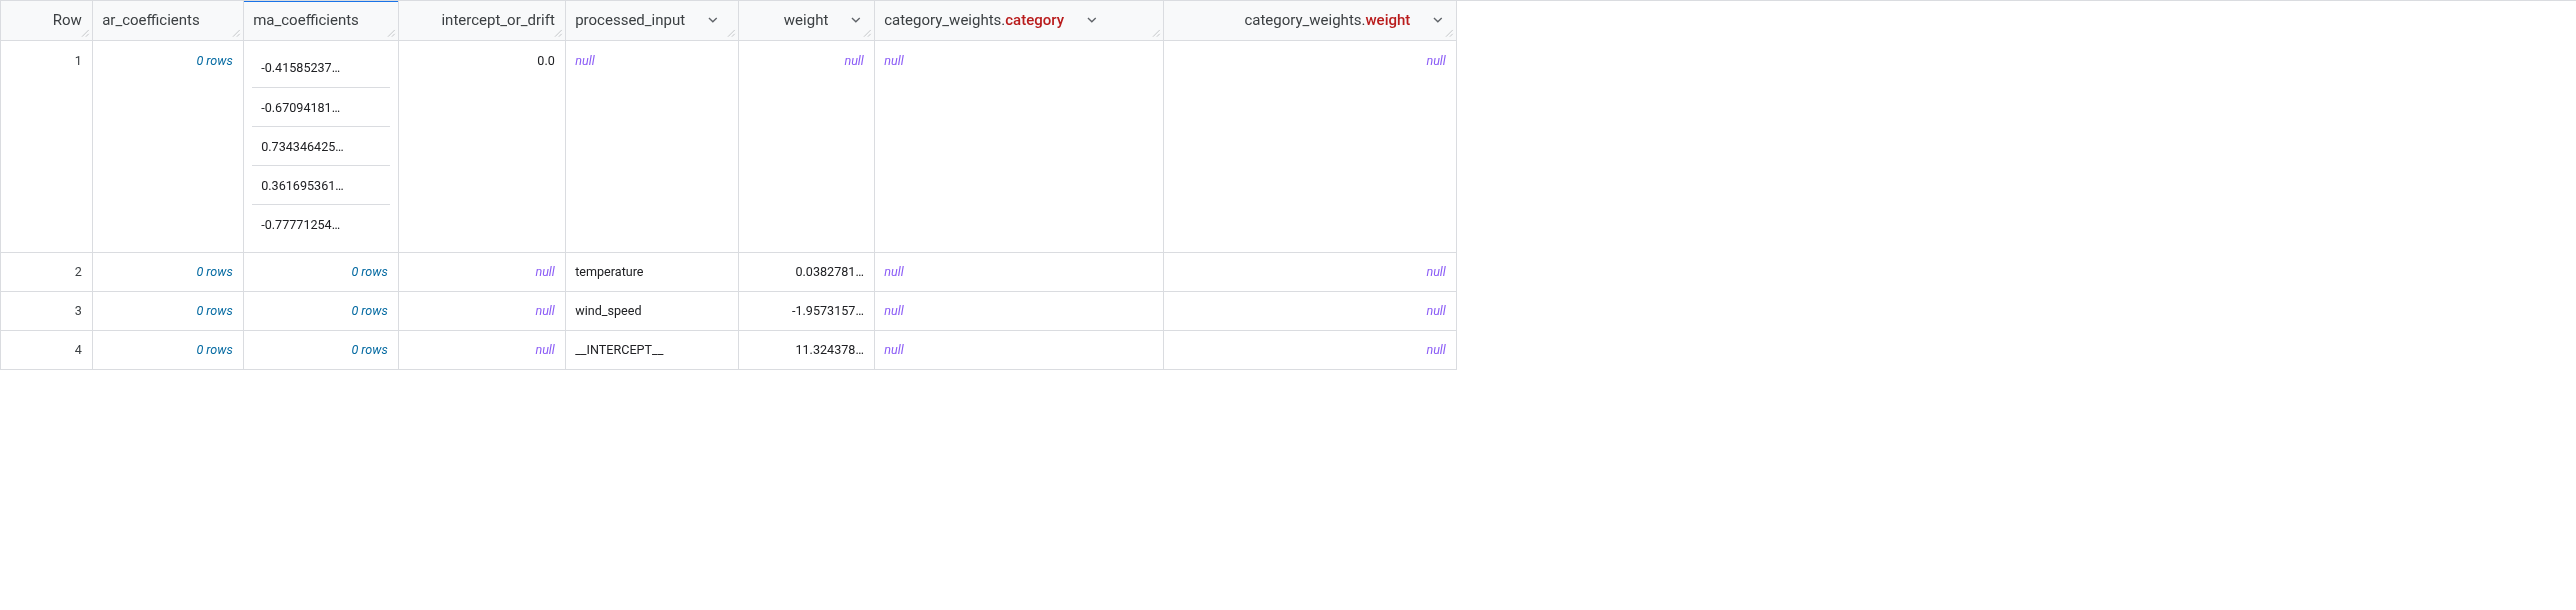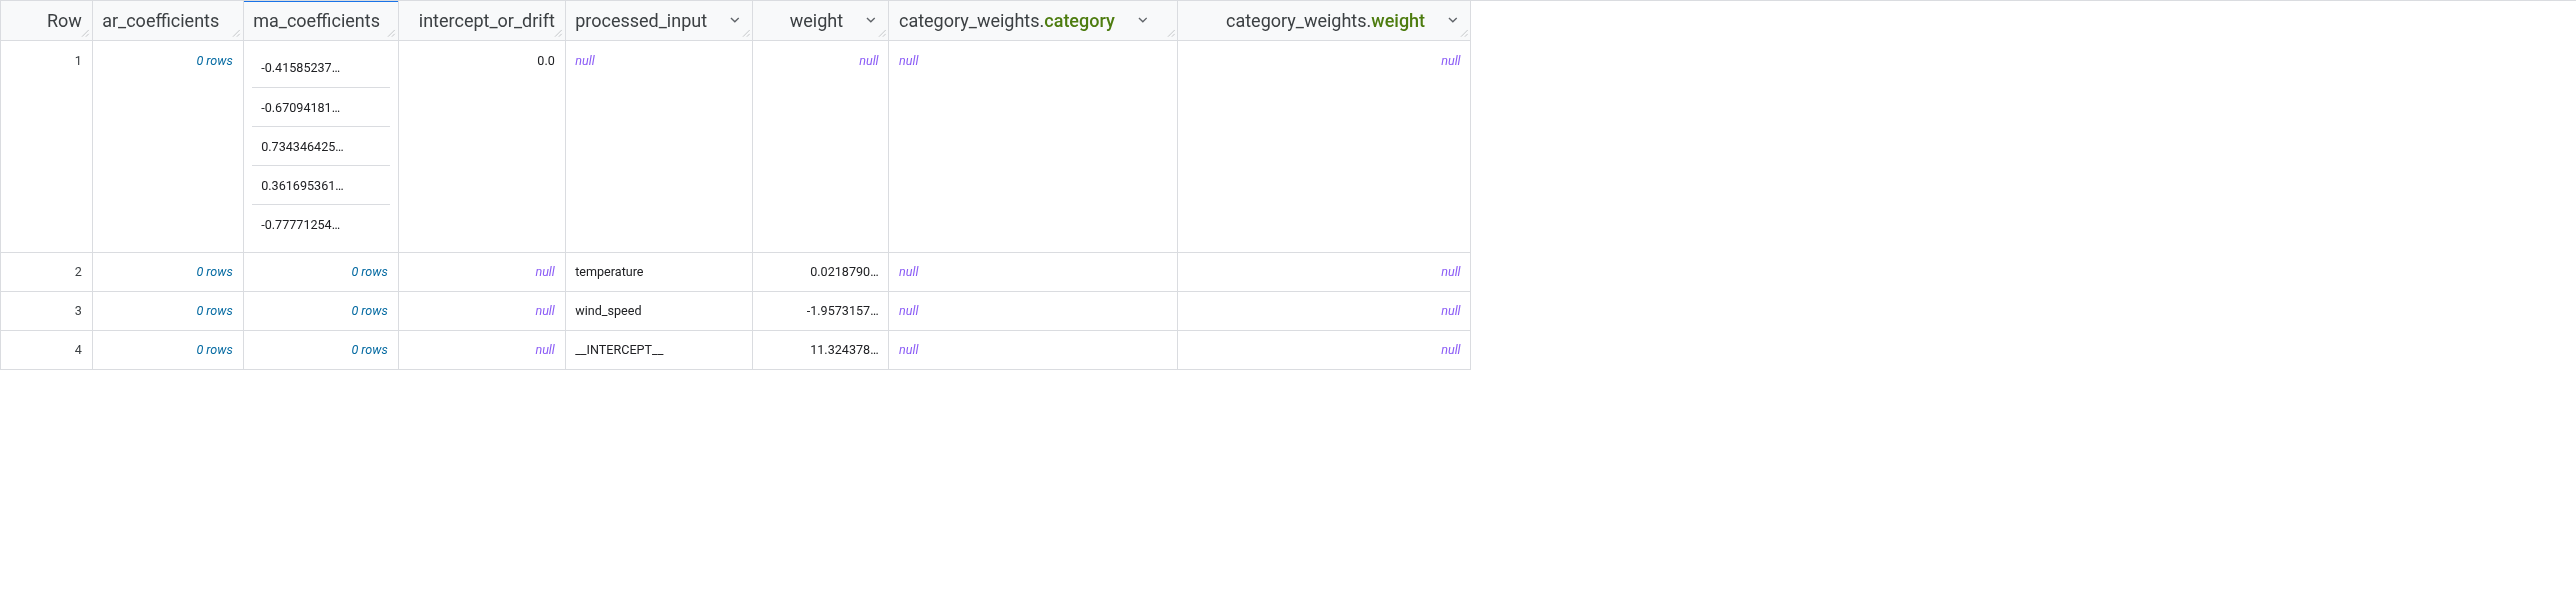--- a/index.html
+++ b/index.html
@@ -26,42 +26,42 @@
       text-align: left;
       font-weight: 400;
       overflow: hidden;
       white-space: nowrap;
       text-overflow: ellipsis;
       vertical-align: middle;
     }
     th {
       background: #f8f9fa;
       color: #3c4043;
-      font-size: 18px;
+      font-size: 15px;
       user-select: none;
     }
     th.active::before {
       content: "";
       position: absolute;
       left: 0; right: 0; top: -1px;
       height: 1.9px;
       background: #1a73e8;
     }
     .resize-handle {
       position: absolute;
       right: 1.9px;
       bottom: 1.9px;
       width: 9.7px;
       height: 9.7px;
       cursor: col-resize;
       opacity: 0.35;
     }
     .resize-handle svg { display: block; }
     .hdr-label { display: inline-flex; align-items: center; gap: 20px; text-align: right; }
-    .hdr-label .strong { font-weight: 500; color: #4d7c0f; }
+    .hdr-label .strong { font-weight: 500; color: #b91c1c; }
     .dropdown-icon {
       display: inline-flex;
       width: 15.5px; height: 15.5px;
       align-items: center; justify-content: center;
       color: #5f6368;
     }
     td.num, th.num { text-align: right; }
     .muted { color: #8b5cf6; font-style: italic; }
     .zero-rows { color: #0369a1; font-style: italic; text-align: right; display: block; }
     .rownum { color: #3c4043; }
@@ -273,21 +273,21 @@
     <tr>
       <td class="num"><span class="rownum">2</span></td>
       <td class="num">
             <span class="zero-rows">0 rows</span>
           </td>
       <td class="num">
             <span class="zero-rows">0 rows</span>
           </td>
       <td class="num"><span class="muted">null</span></td>
       <td><span>temperature</span></td>
-      <td class="num"><span>0.0218790…</span></td>
+      <td class="num"><span>0.0382781…</span></td>
       <td><span class="muted">null</span></td>
       <td class="num"><span class="muted">null</span></td>
     </tr>
 
     <tr>
       <td class="num"><span class="rownum">3</span></td>
       <td class="num">
             <span class="zero-rows">0 rows</span>
           </td>
       <td class="num">

